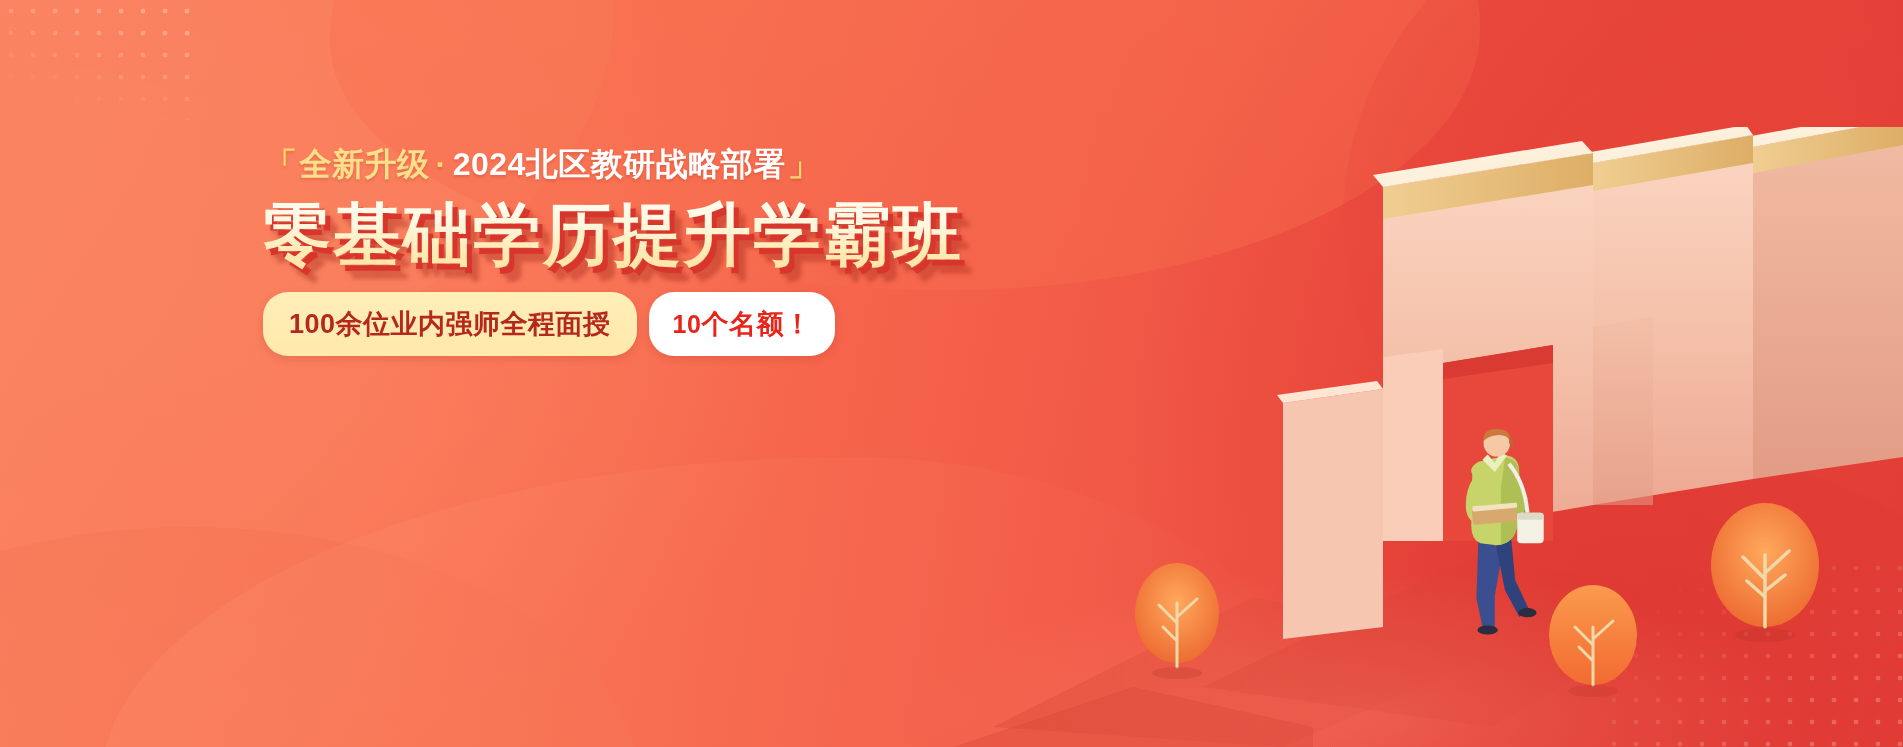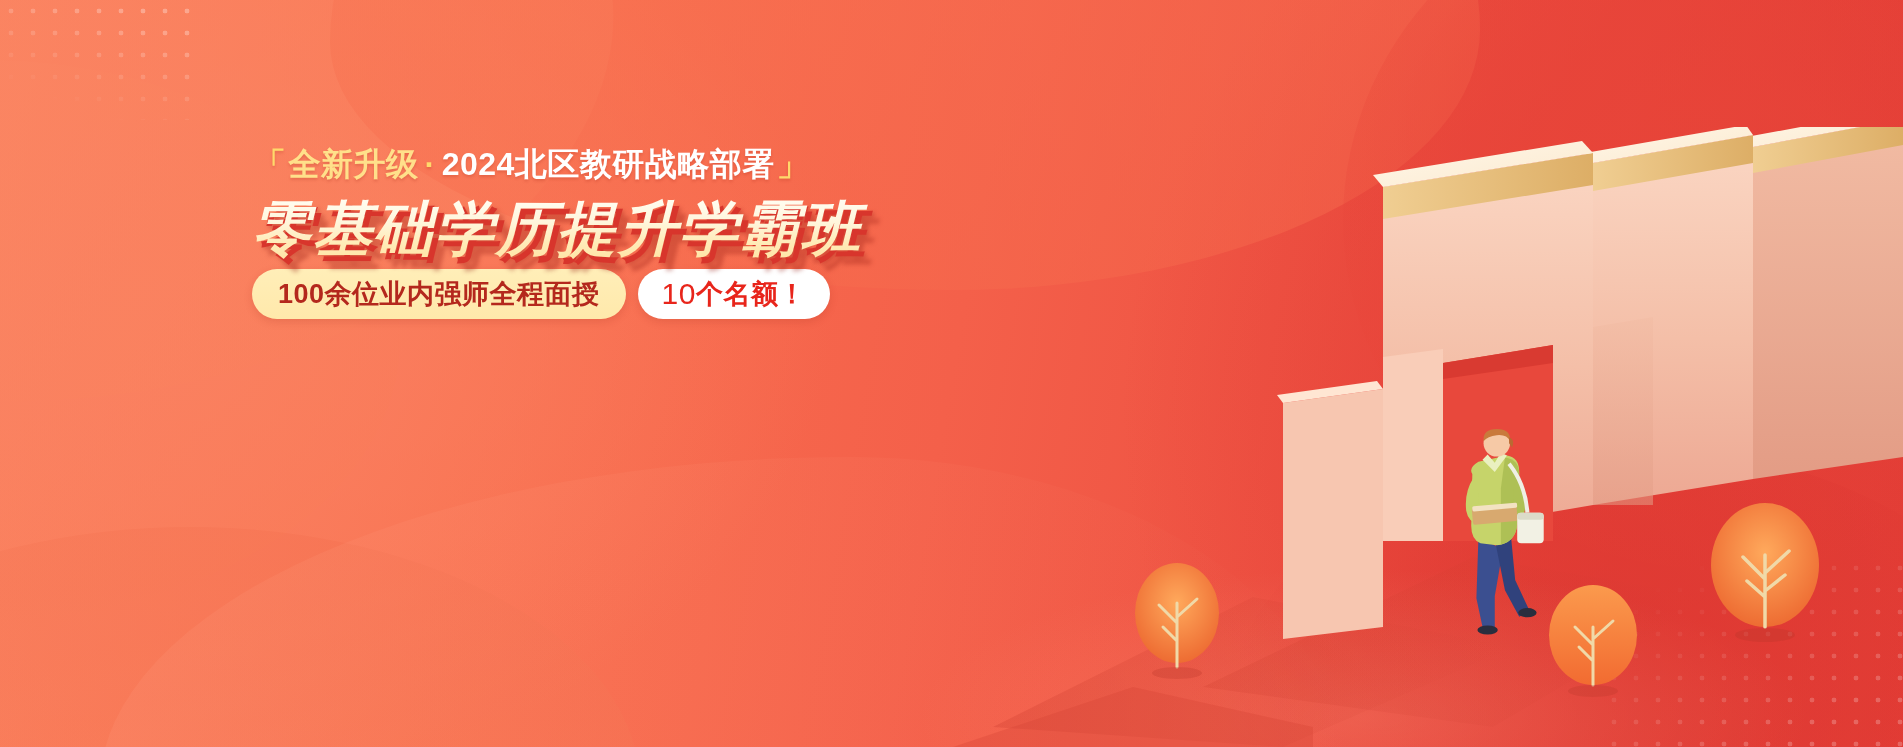--- a/index.html
+++ b/index.html
@@ -82,83 +82,82 @@
             -webkit-mask-image:linear-gradient(200deg,#000 15%,transparent 80%);
             mask-image:linear-gradient(200deg,#000 15%,transparent 80%); }
   .dots-br{ bottom:0; right:0; width:300px; height:190px;
             background-image:radial-gradient(rgba(255,255,255,.22) 2.4px, transparent 2.6px);
             -webkit-mask-image:linear-gradient(330deg,#000 20%,transparent 85%);
             mask-image:linear-gradient(330deg,#000 20%,transparent 85%); }
 
   
   .content{
     position:absolute;
-    left:252px; top:148px;
+    left:263px; top:148px;
     width:830px;
     z-index:6;
   }
 
   .subtitle{
     font-size:32px;
     font-weight:700;
     letter-spacing:.5px;
     white-space:nowrap;
     line-height:1;
     margin-bottom:18px;
     text-shadow:0 2px 3px rgba(160,30,20,.22);
   }
   .subtitle .brk{ color:#ffd96b; font-weight:700; margin:0 2px; }
   .subtitle .gold{ color:#ffe08a; }
   .subtitle .dot{ color:#ffd96b; padding:0 6px; }
   .subtitle .wht{ color:#ffffff; }
 
   .headline{
-    font-size:59px;
+    font-size:68px;
     font-weight:900;
     line-height:1.06;
     letter-spacing:2px;
     white-space:nowrap;
     background:linear-gradient(180deg,#fffdf2 0%,#fff6dc 38%,#ffecb9 70%,#ffe3a4 100%);
     -webkit-background-clip:text;
     background-clip:text;
     color:transparent;
     -webkit-text-fill-color:transparent;
     filter:drop-shadow(5px 6px 0 #d8352c) drop-shadow(7px 8px 2px rgba(150,25,18,.35));
-    margin-bottom:8px;
-    font-style:italic;
+    margin-bottom:22px;
   }
 
   .pills{
     display:flex;
     align-items:center;
     gap:12px;
   }
   .pill{
     display:inline-flex;
     align-items:center;
     justify-content:center;
-    height:50px;
+    height:64px;
     border-radius:25px;
     font-size:27px;
     font-weight:700;
     letter-spacing:.5px;
     white-space:nowrap;
     box-shadow:0 3px 8px rgba(150,30,20,.16);
   }
   .pill-cream{
     background:linear-gradient(180deg,#ffeeb8 0%,#ffe9ab 100%);
     color:#b4281d;
     padding:0 26px;
   }
   .pill-white{
     background:#ffffff;
     color:#e8251b;
     padding:0 24px;
   }
-  .pill-white .num{ font-size:30px; font-weight:400; }
+  .pill-white .num{ font-size:25px; font-weight:700; }
 
   
   .illus{
     position:absolute;
     right:0; bottom:0;
     width:950px; height:620px;
     z-index:4;
   }
   .illus svg{ display:block; width:100%; height:100%; }
 

